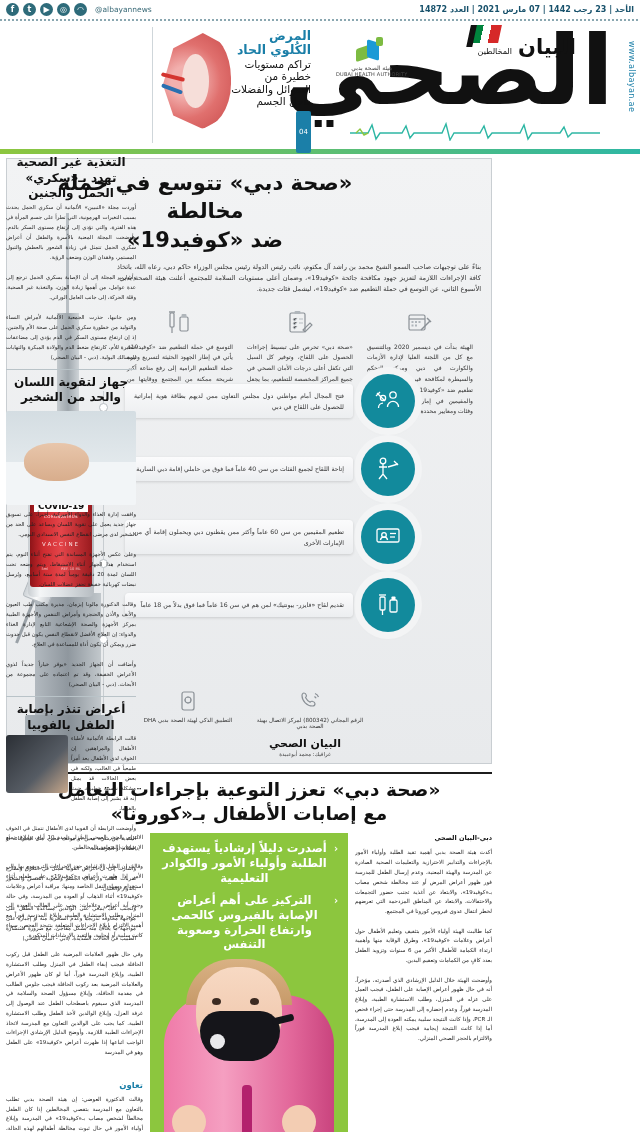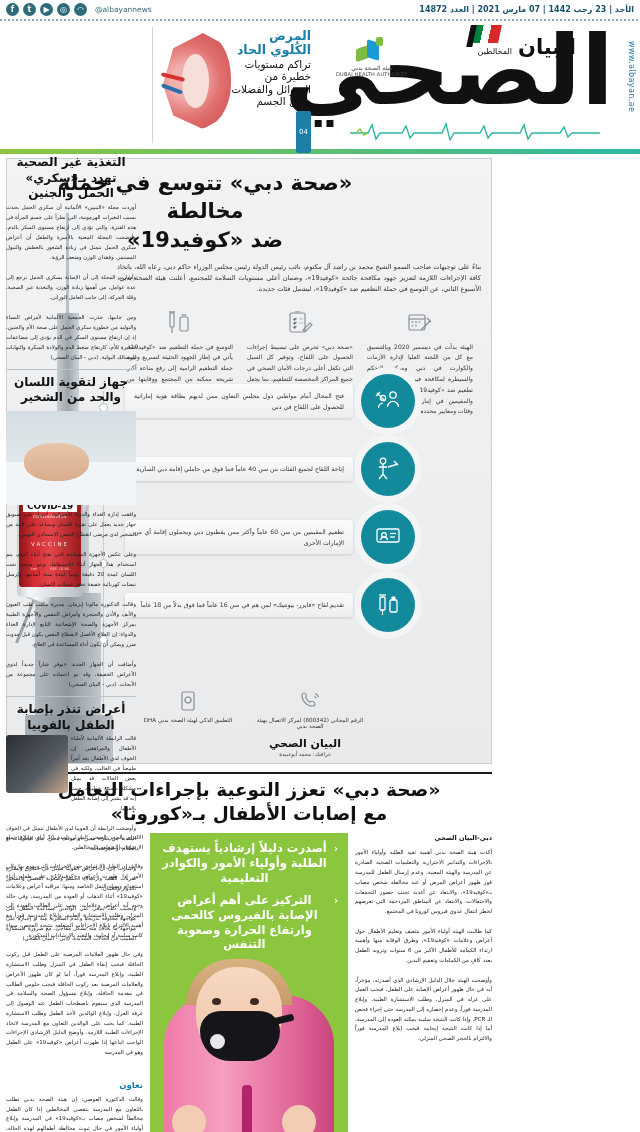--- a/index.html
+++ b/index.html
@@ -89,21 +89,21 @@
   .ig-col p{font-size:6px;line-height:1.8;color:#333;text-align:justify;margin:6px 2px 0 2px;}
   .bullets{position:absolute;left:118px;top:215px;width:290px;}
   .brow{display:flex;align-items:center;margin-bottom:14px;position:relative;}
   .bicon{width:54px;height:54px;border-radius:50%;background:#128a9c;color:#fff;flex:0 0 54px;
      display:flex;align-items:center;justify-content:center;box-shadow:0 0 0 7px #f3f4f5,0 2px 6px rgba(0,0,0,.22);}
   .btext{flex:1;background:linear-gradient(180deg,#fbfbfc,#eceef0);border-radius:4px;
      padding:6px 9px;margin-right:8px;font-size:6.2px;line-height:1.85;color:#333;text-align:justify;
      box-shadow:0 1px 3px rgba(0,0,0,.14);}
   .spine{position:absolute;left:96px;top:232px;width:1px;height:316px;background:#c8cdd1;}
   .sdot{position:absolute;left:92px;width:7px;height:7px;border-radius:50%;background:#fff;border:1px solid #b9bfc4;}
-  .vial{position:absolute;left:4px;top:290px;width:78px;height:150px;}
+  .vial{position:absolute;left:15px;top:290px;width:78px;height:150px;}
   .vial .cap{position:absolute;left:9px;top:0;width:60px;height:22px;border-radius:5px 5px 2px 2px;
      background:linear-gradient(90deg,#a01d22,#e8484c,#a01d22);}
   .vial .neck{position:absolute;left:18px;top:21px;width:42px;height:10px;background:linear-gradient(90deg,#bfc4c8,#f2f4f5,#bfc4c8);}
   .vial .body{position:absolute;left:6px;top:30px;width:66px;height:118px;border-radius:5px;
      background:linear-gradient(90deg,#c9ced2,#f4f6f7 18%,#dfe3e6 50%,#b6bcc1);}
   .vial .label{position:absolute;left:8px;top:44px;width:62px;height:94px;border-radius:3px;
      background:linear-gradient(90deg,#8e1418,#cf2b30 22%,#e5454a 50%,#991a1e);color:#fff;text-align:center;}
   .vial .label .l1{font-size:9px;font-weight:bold;background:#fff;color:#111;margin:7px 4px 0 4px;padding:1px 0;letter-spacing:-.3px;}
   .vial .label .l2{font-size:4px;letter-spacing:.4px;margin-top:2px;opacity:.9;}
   .vial .label .l3{font-size:5.5px;letter-spacing:2px;margin-top:22px;opacity:.85;}

